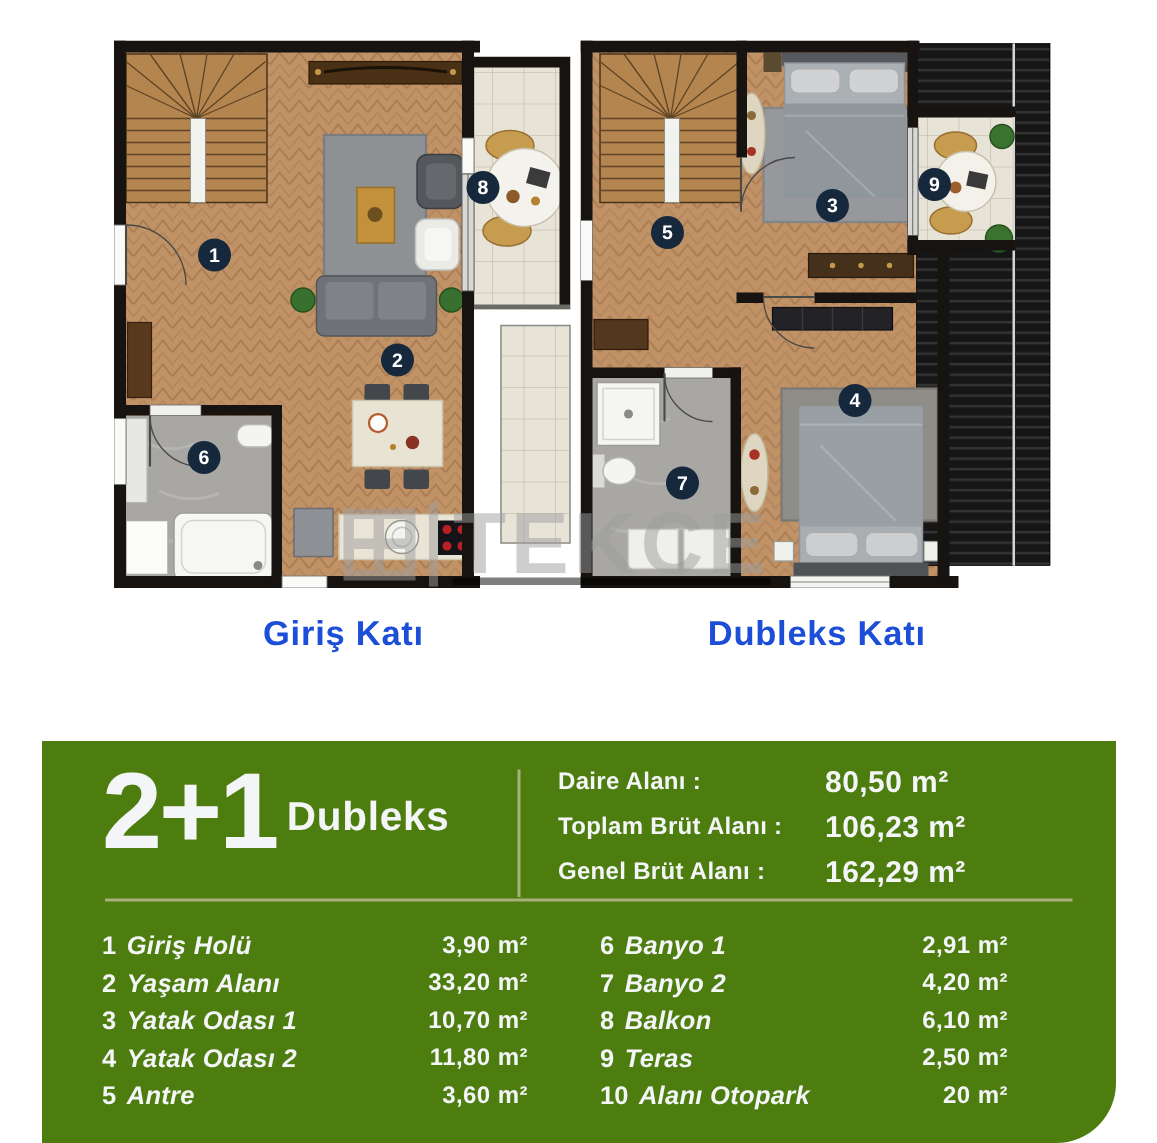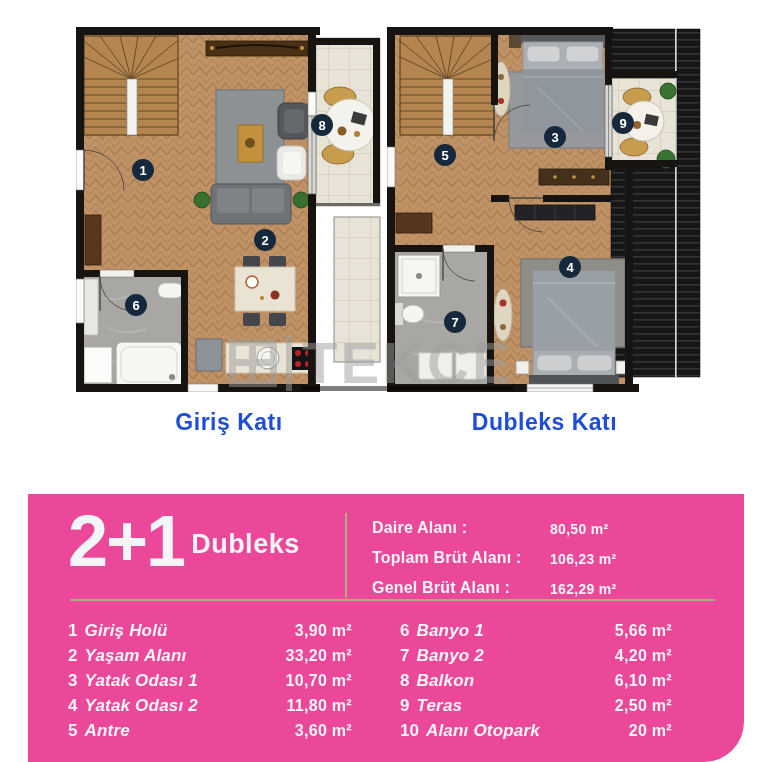--- a/index.html
+++ b/index.html
@@ -23,31 +23,31 @@
     opacity:0.5;z-index:5;pointer-events:none;text-decoration:underline;
   }
   .wm-logo{width:34px;height:34px;border:7px solid #9e9e9e;position:relative;margin-right:9px;}
   .wm-logo:before{content:"";position:absolute;left:13px;top:0;width:7px;height:34px;background:#9e9e9e;}
   .wm-logo:after{content:"";position:absolute;top:13px;left:0;width:34px;height:7px;background:#9e9e9e;}
   .wm-bar{width:6px;height:56px;background:#9e9e9e;margin-right:10px;}
   .wm-text{font-size:58px;line-height:1;font-weight:bold;color:#9e9e9e;letter-spacing:3px;}
   
   .panel{
     position:absolute;left:28px;top:494px;width:716px;height:268px;
-    background:#ec4899;border-radius:0 0 40px 0;color:#f3f5f6;
+    background:#4d7c0f;border-radius:0 0 40px 0;color:#f3f5f6;
   }
   .unit-title{position:absolute;left:40px;top:14px;display:flex;align-items:flex-end;}
   .unit-number{font-size:72px;font-weight:bold;line-height:0.92;letter-spacing:-2px;}
   .unit-label{font-size:27px;font-weight:bold;margin-left:7px;margin-bottom:14px;letter-spacing:0.5px;}
   .v-div{position:absolute;left:317px;top:19px;width:2px;height:85px;background:#a8b07c;}
   .h-div{position:absolute;left:42px;top:105px;width:645px;height:2px;background:#a8b07c;}
   .summary{position:absolute;left:344px;top:13px;width:340px;}
-  .summary-row{display:flex;align-items:flex-end;height:30px;}
+  .summary-row{display:flex;align-items:center;height:30px;}
   .summary-label{width:178px;font-size:16px;font-weight:bold;letter-spacing:0.2px;}
-  .summary-value{font-size:14px;font-weight:bold;letter-spacing:0.3px;}
+  .summary-value{font-size:20px;font-weight:bold;letter-spacing:0.3px;}
   .rooms{position:absolute;left:40px;top:124px;width:604px;display:flex;}
   .rooms-col{display:flex;flex-direction:column;}
   .rooms-col.c1{width:284px;margin-right:48px;}
   .rooms-col.c2{width:272px;}
   .room-row{display:flex;align-items:center;height:25px;font-size:17px;font-weight:bold;}
   .room-no{margin-right:7px;}
   .room-name{flex:1;letter-spacing:0.2px;font-style:italic;}
   .room-area{font-size:16px;font-weight:bold;letter-spacing:0.3px;}
   svg text{font-family:"Liberation Sans",sans-serif;}
 </style>
@@ -414,21 +414,21 @@
       <div class="room-row">
         <span class="room-no">5</span>
         <span class="room-name">Antre</span>
         <span class="room-area">3,60 m²</span>
       </div>
     </div>
     <div class="rooms-col c2">
       <div class="room-row">
         <span class="room-no">6</span>
         <span class="room-name">Banyo 1</span>
-        <span class="room-area">5,66 m²</span>
+        <span class="room-area">2,91 m²</span>
       </div>
       <div class="room-row">
         <span class="room-no">7</span>
         <span class="room-name">Banyo 2</span>
         <span class="room-area">4,20 m²</span>
       </div>
       <div class="room-row">
         <span class="room-no">8</span>
         <span class="room-name">Balkon</span>
         <span class="room-area">6,10 m²</span>

